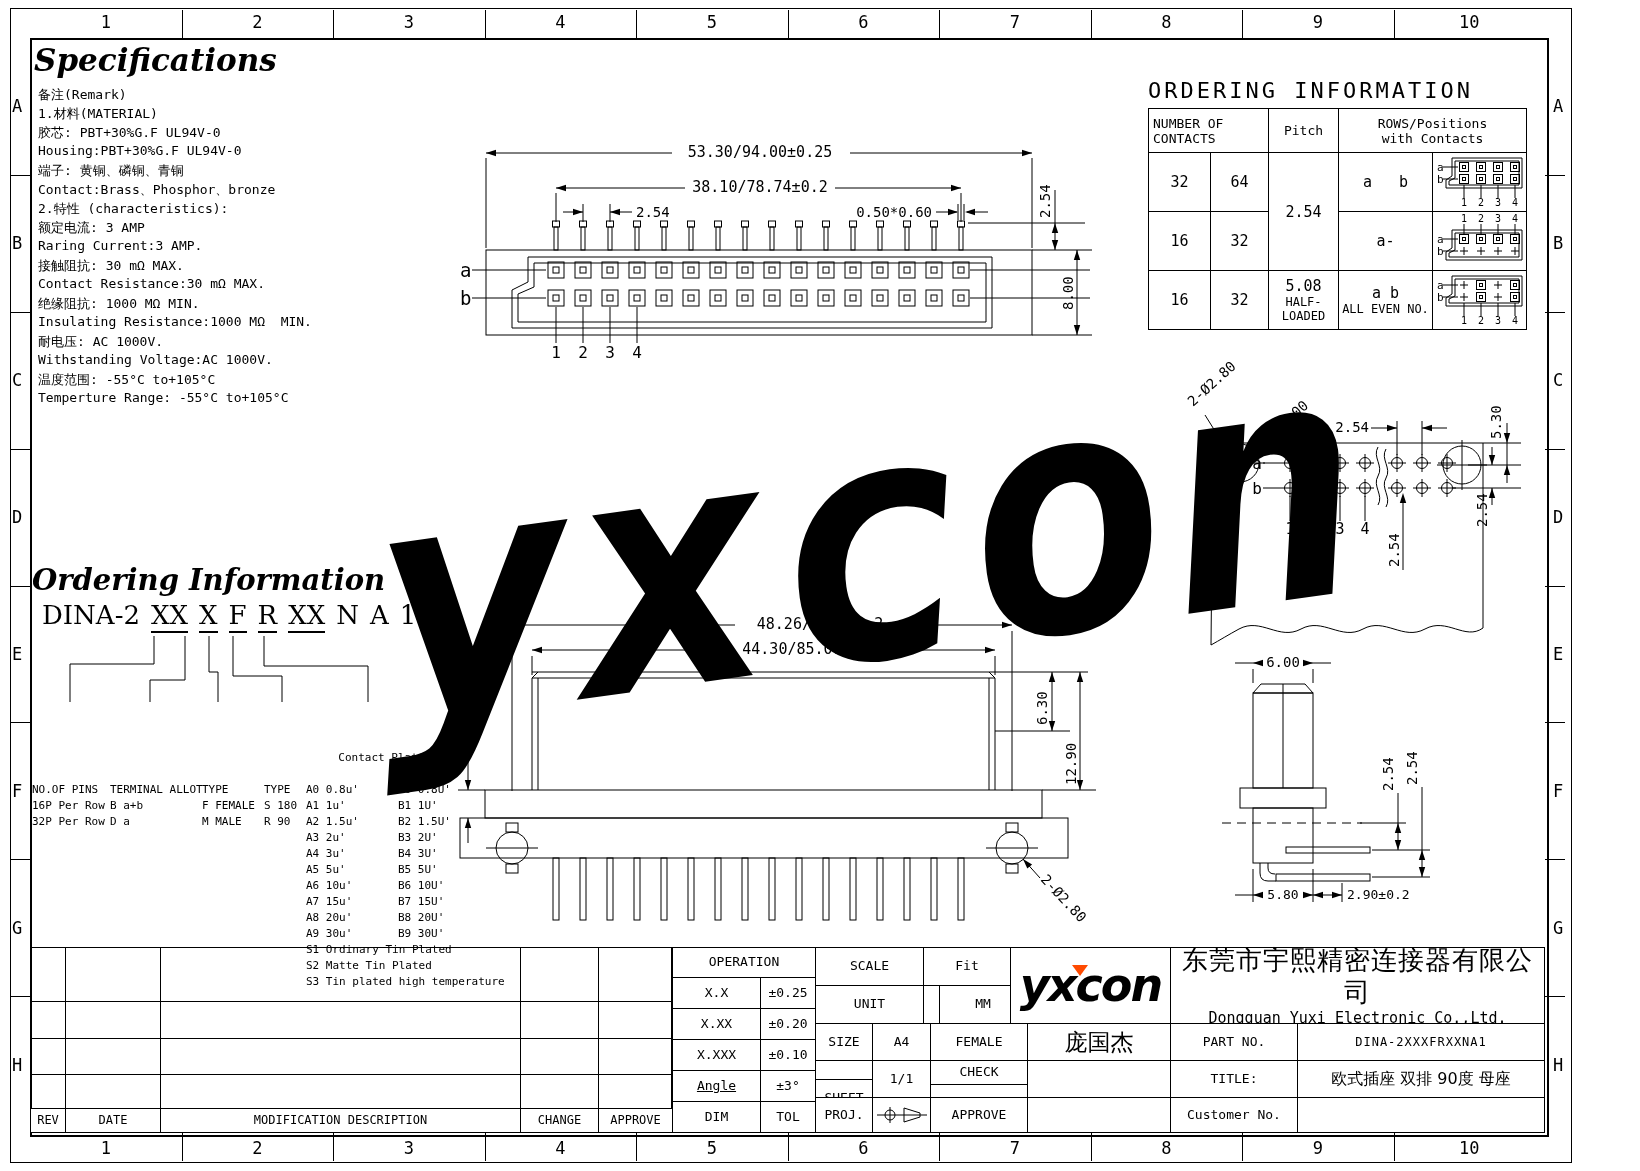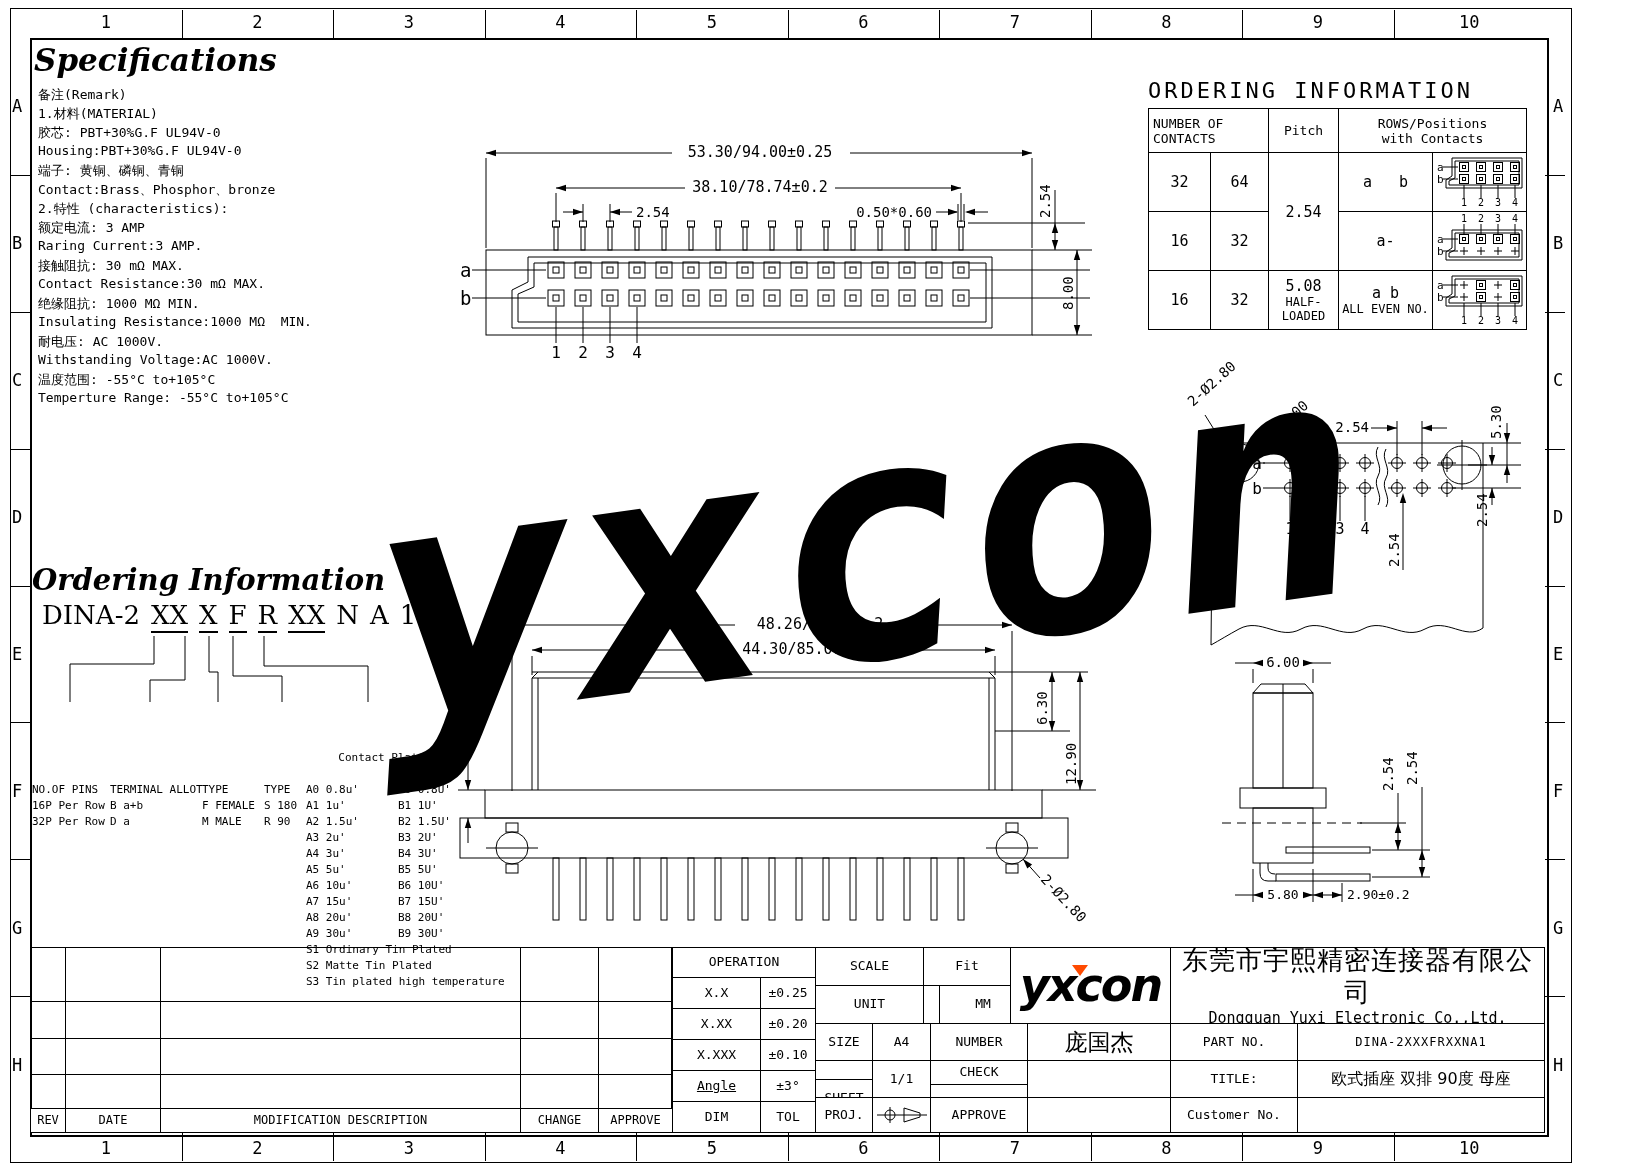--- a/index.html
+++ b/index.html
@@ -746,21 +746,21 @@
   <div class="cell" style="left:672px;top:1101px;width:89px;height:32px;">DIM</div>
   <div class="cell" style="left:760px;top:1101px;width:56px;height:32px;">TOL</div>
 
   <div class="cell" style="left:815px;top:947px;width:109px;height:39px;">SCALE</div>
   <div class="cell" style="left:923px;top:947px;width:88px;height:39px;">Fit</div>
   <div class="cell" style="left:815px;top:985px;width:109px;height:39px;">UNIT</div>
   <div class="cell" style="left:923px;top:985px;width:88px;height:39px;margin-left:16px;">MM</div>
 
   <div class="cell" style="left:815px;top:1023px;width:58px;height:38px;">SIZE</div>
   <div class="cell" style="left:872px;top:1023px;width:59px;height:38px;">A4</div>
-  <div class="cell" style="left:930px;top:1023px;width:98px;height:38px;">NUMBER</div>
+  <div class="cell" style="left:930px;top:1023px;width:98px;height:38px;">FEMALE</div>
   <div class="cell" style="left:1027px;top:1023px;width:144px;height:38px;font-size:23px;font-family:'DejaVu Sans',sans-serif;">庞国杰</div>
 
   <div class="cell" style="left:815px;top:1060px;width:58px;height:38px;margin-top:19px;">SHEET</div>
   <div class="cell" style="left:872px;top:1060px;width:59px;height:38px;">1/1</div>
   <div class="cell" style="left:930px;top:1060px;width:98px;height:25px;">CHECK</div>
   <div class="cell" style="left:1027px;top:1060px;width:144px;height:38px;"></div>
 
   <div class="cell" style="left:815px;top:1097px;width:58px;height:36px;">PROJ.</div>
   <div class="cell" style="left:872px;top:1097px;width:59px;height:36px;">
     <svg class="draw" style="position:static" width="56" height="30" viewBox="0 0 56 30">

